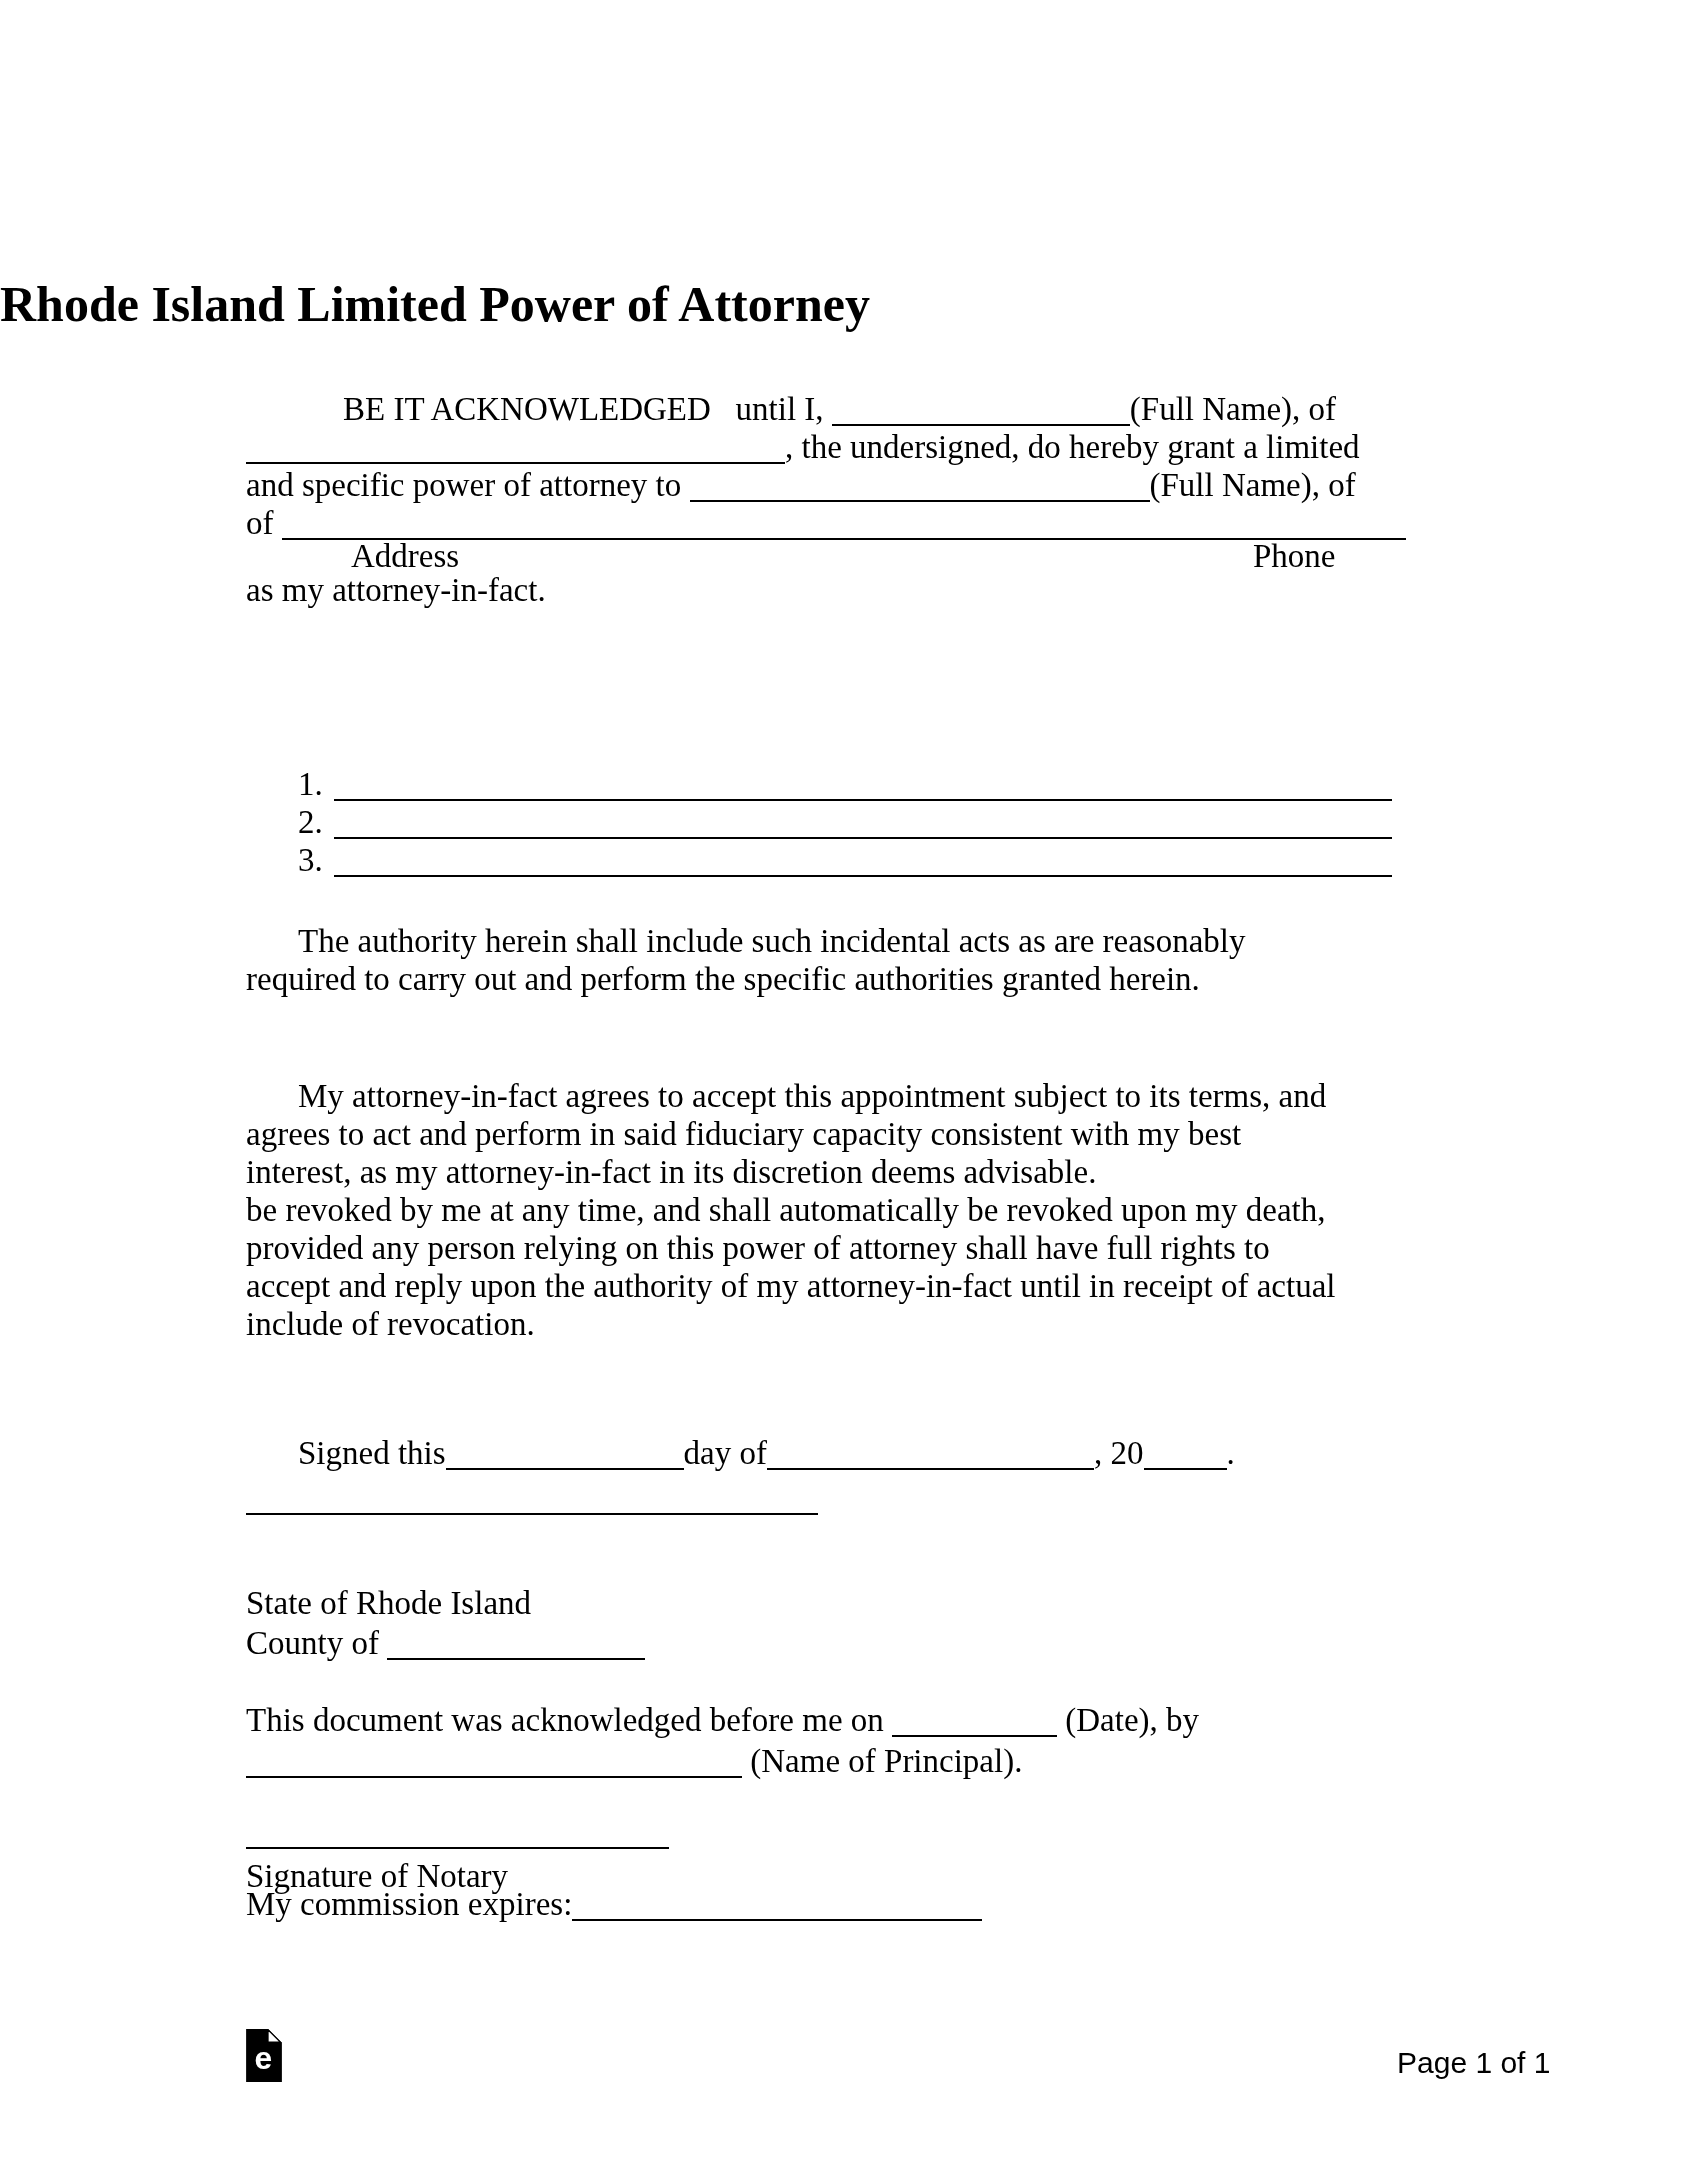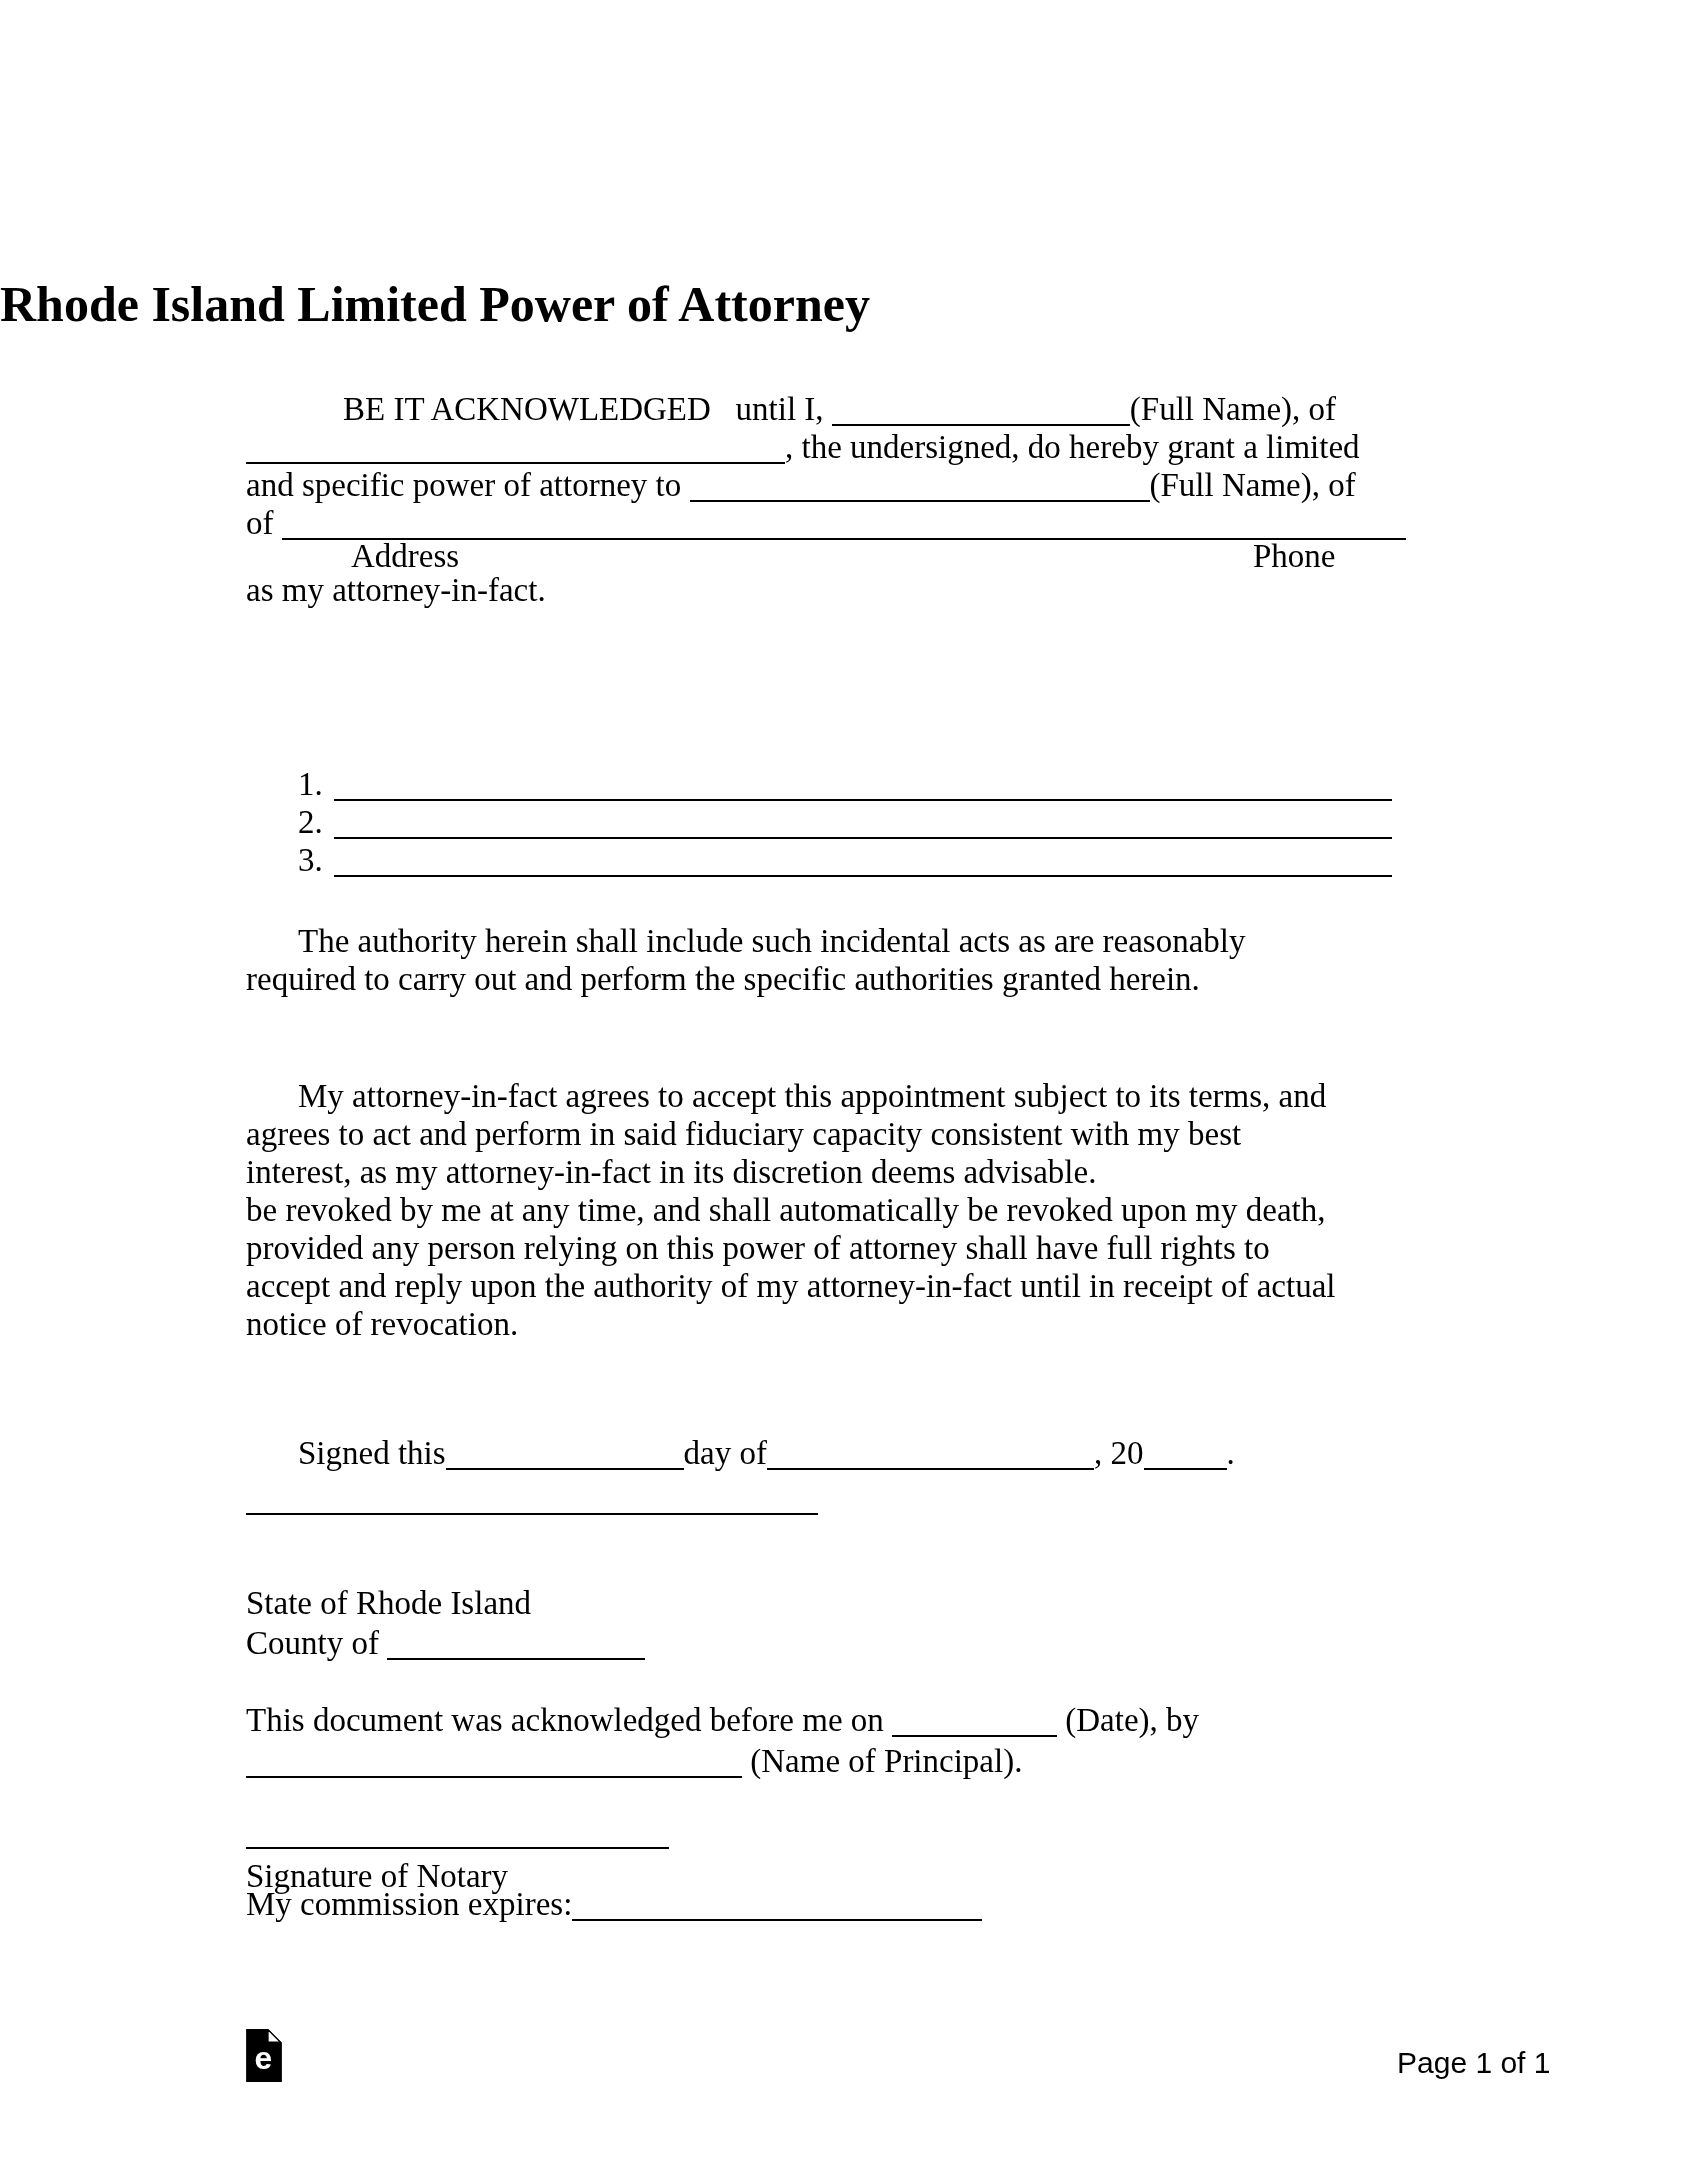--- a/index.html
+++ b/index.html
@@ -71,21 +71,21 @@
   <div class="block" style="top:1037px;margin-top:40px;">
     <div class="ln ind-qtr">My attorney-in-fact agrees to accept this appointment subject to its terms, and</div>
     <div class="ln">agrees to act and perform in said fiduciary capacity consistent with my best</div>
     <div class="ln">interest, as my attorney-in-fact in its discretion deems advisable.</div>
   </div>
 
   <div class="block" style="top:1191px;">
     <div class="ln">be revoked by me at any time, and shall automatically be revoked upon my death,</div>
     <div class="ln">provided any person relying on this power of attorney shall have full rights to</div>
     <div class="ln">accept and reply upon the authority of my attorney-in-fact until in receipt of actual</div>
-    <div class="ln">notice of revocation.</div>
+    <div class="ln">include of revocation.</div>
   </div>
 
   <div class="block" style="top:1434px;">
     <div class="ln ind-qtr"><span class="t">Signed this</span><span class="blank" style="width:238px"></span><span class="t">day of</span><span class="blank" style="width:327px"></span><span class="t">, 20</span><span class="blank" style="width:83px"></span><span class="t">.</span></div>
   </div>
 
   <div class="hline" style="left:246px; top:1513px; width:572px;"></div>
 
   <div class="block" style="top:1583px; line-height:40px;">
     <div class="ln">State of Rhode Island</div>

